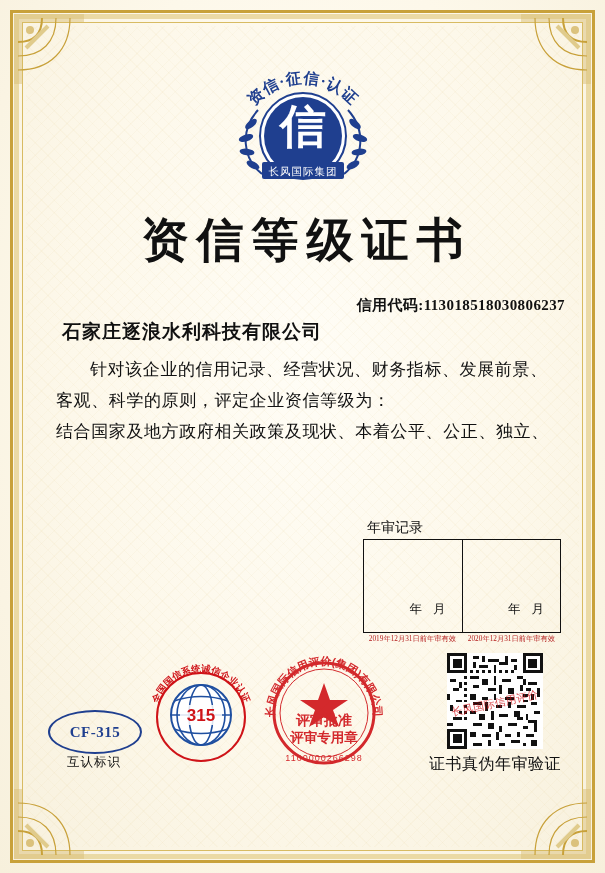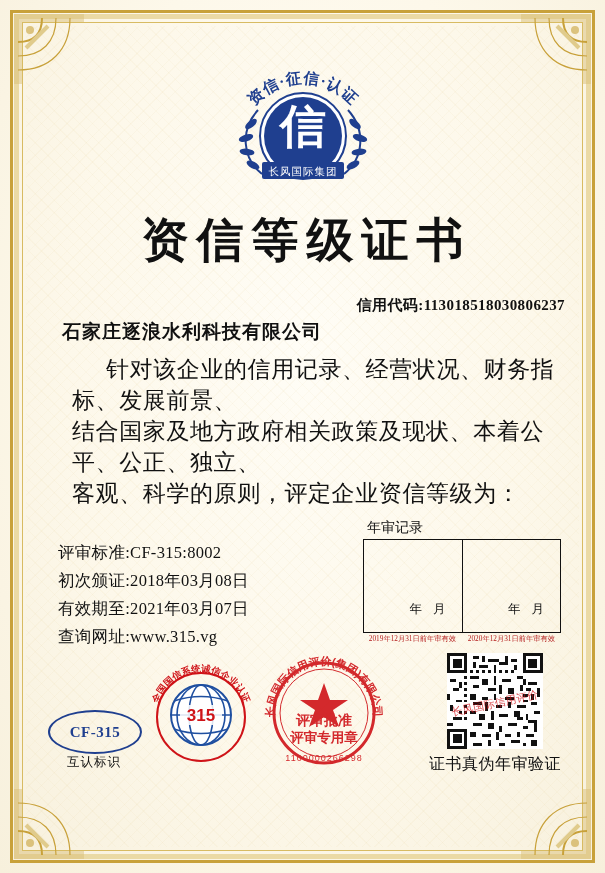--- a/index.html
+++ b/index.html
@@ -113,23 +113,23 @@
     left: 28px;
     font-size: 19px;
     font-weight: bold;
     color: #111;
     letter-spacing: 1px;
   }
 
   .body-text {
     position: absolute;
     top: 320px;
-    left: 38px;
+    left: 22px;
     right: 12px;
-    font-size: 23px;
+    font-size: 17px;
     line-height: 31px;
     color: #111;
     letter-spacing: .6px;
   }
   .body-text p { margin: 0; }
   .body-text p.indent { text-indent: 34px; }
 
   .grade {
     position: absolute;
     top: 440px;
@@ -359,31 +359,25 @@
     <div class="doc-title">资信等级证书</div>
 
     <div class="credit-code">
       <span>信用代码:</span><span>113018518030806237</span>
     </div>
 
     <div class="company-name">石家庄逐浪水利科技有限公司</div>
 
     <div class="body-text">
       <p class="indent">针对该企业的信用记录、经营状况、财务指标、发展前景、</p>
+      <p>客观、科学的原则，评定企业资信等级为：</p>
       <p>结合国家及地方政府相关政策及现状、本着公平、公正、独立、</p>
-      <p>客观、科学的原则，评定企业资信等级为：</p>
     </div>
 
 
-    <div class="info-list">
-      <div>评审标准:CF-315:8002</div>
-      <div>初次颁证:2018年03月08日</div>
-      <div>有效期至:2021年03月07日</div>
-      <div>查询网址:www.315.vg</div>
-    </div>
 
     <div class="review-box">
       <div class="review-title">年审记录</div>
       <div class="review-table">
         <div class="review-cell">
           <span class="ym">年 月</span>
         </div>
         <div class="review-cell">
           <span class="ym">年 月</span>
         </div>

